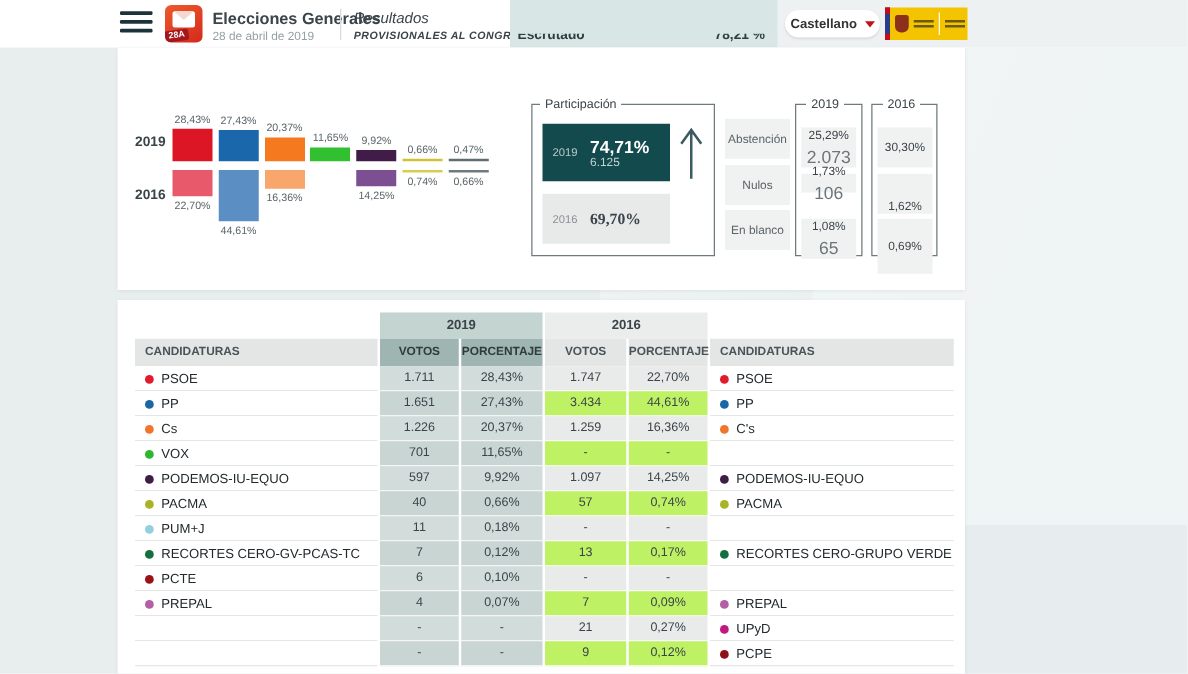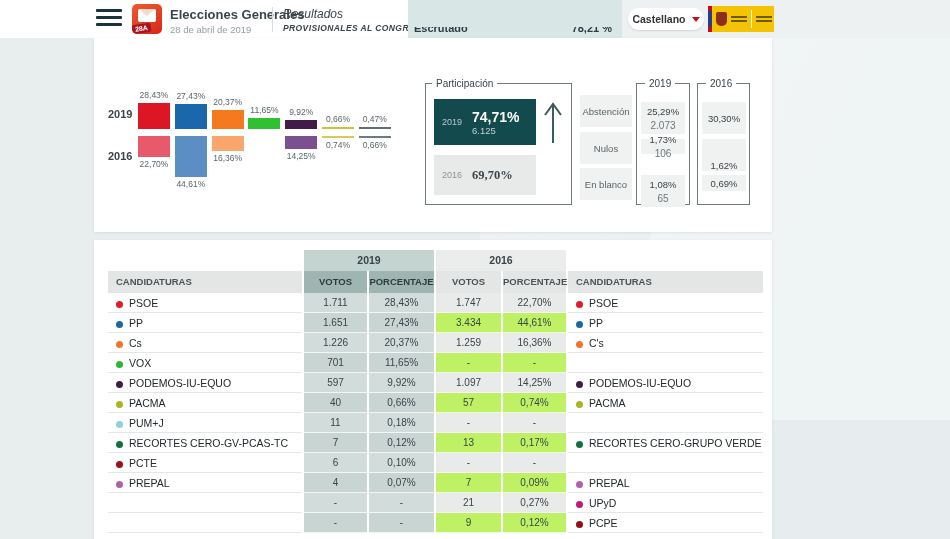--- a/index.html
+++ b/index.html
@@ -86,21 +86,21 @@
   
   .stat-label { position:absolute; left:486px; width:52px; height:32px; background:#f0f1f1;
                 display:flex; align-items:center; justify-content:center; font-size:9.5px; color:#5a6468;
                 text-align:center; }
   .fs-2019 { left:542px; top:40px; width:54px; height:127px; }
   .fs-2016 { left:603px; top:40px; width:53px; height:127px; }
   .fs-2019 legend, .fs-2016 legend { margin-left:8px; }
   .stat-val { position:absolute; left:4px; width:44px; background:#f0f1f1; display:flex;
               flex-direction:column; align-items:center; justify-content:center; }
   .stat-val .p { font-size:9.5px; color:#3a4449; }
-  .stat-val .c { font-size:10px; color:#6c767a; margin-top:3px; }
+  .stat-val .c { font-size:14px; color:#6c767a; margin-top:3px; }
 
   
   .tbl { position:absolute; left:14px; top:10px; display:grid;
          grid-template-columns:194px 63px 65px 65px 63px 195px; column-gap:2px; }
   .tcell { height:20px; line-height:20px; font-size:10px; overflow:hidden; white-space:nowrap; }
   .ghead { height:21px; line-height:21px; text-align:center; font-size:10.5px; font-weight:bold; color:#3a4449; }
   .g19 { background:#c3d4d1; grid-column:2/4; }
   .g16 { background:#ebedec; grid-column:4/6; }
   .gblank { background:transparent; }
   .chead { height:22px; line-height:22px; font-size:9.5px; font-weight:bold; text-align:center; }
@@ -254,21 +254,21 @@
     </fieldset>
     <fieldset class="fs-2016">
       <legend>2016</legend>
       <div id="stat-vals-2016">
           <div class="stat-val" style="top: 13px; height: 32px;">
             <span class="p">30,30%</span>
           </div>
           <div class="stat-val" style="top: 50px; height: 32px; justify-content: flex-end;">
             <span class="p">1,62%</span>
           </div>
-          <div class="stat-val" style="top: 86px; height: 16px;">
+          <div class="stat-val" style="top: 86px; height: 44px;">
             <span class="p">0,69%</span>
           </div>
         </div>
     </fieldset>
   </div>
 
   <div class="abs card card-table">
     <div class="tbl" id="results-table">
       <div class="ghead gblank"></div>
       <div class="ghead g19">2019</div>

